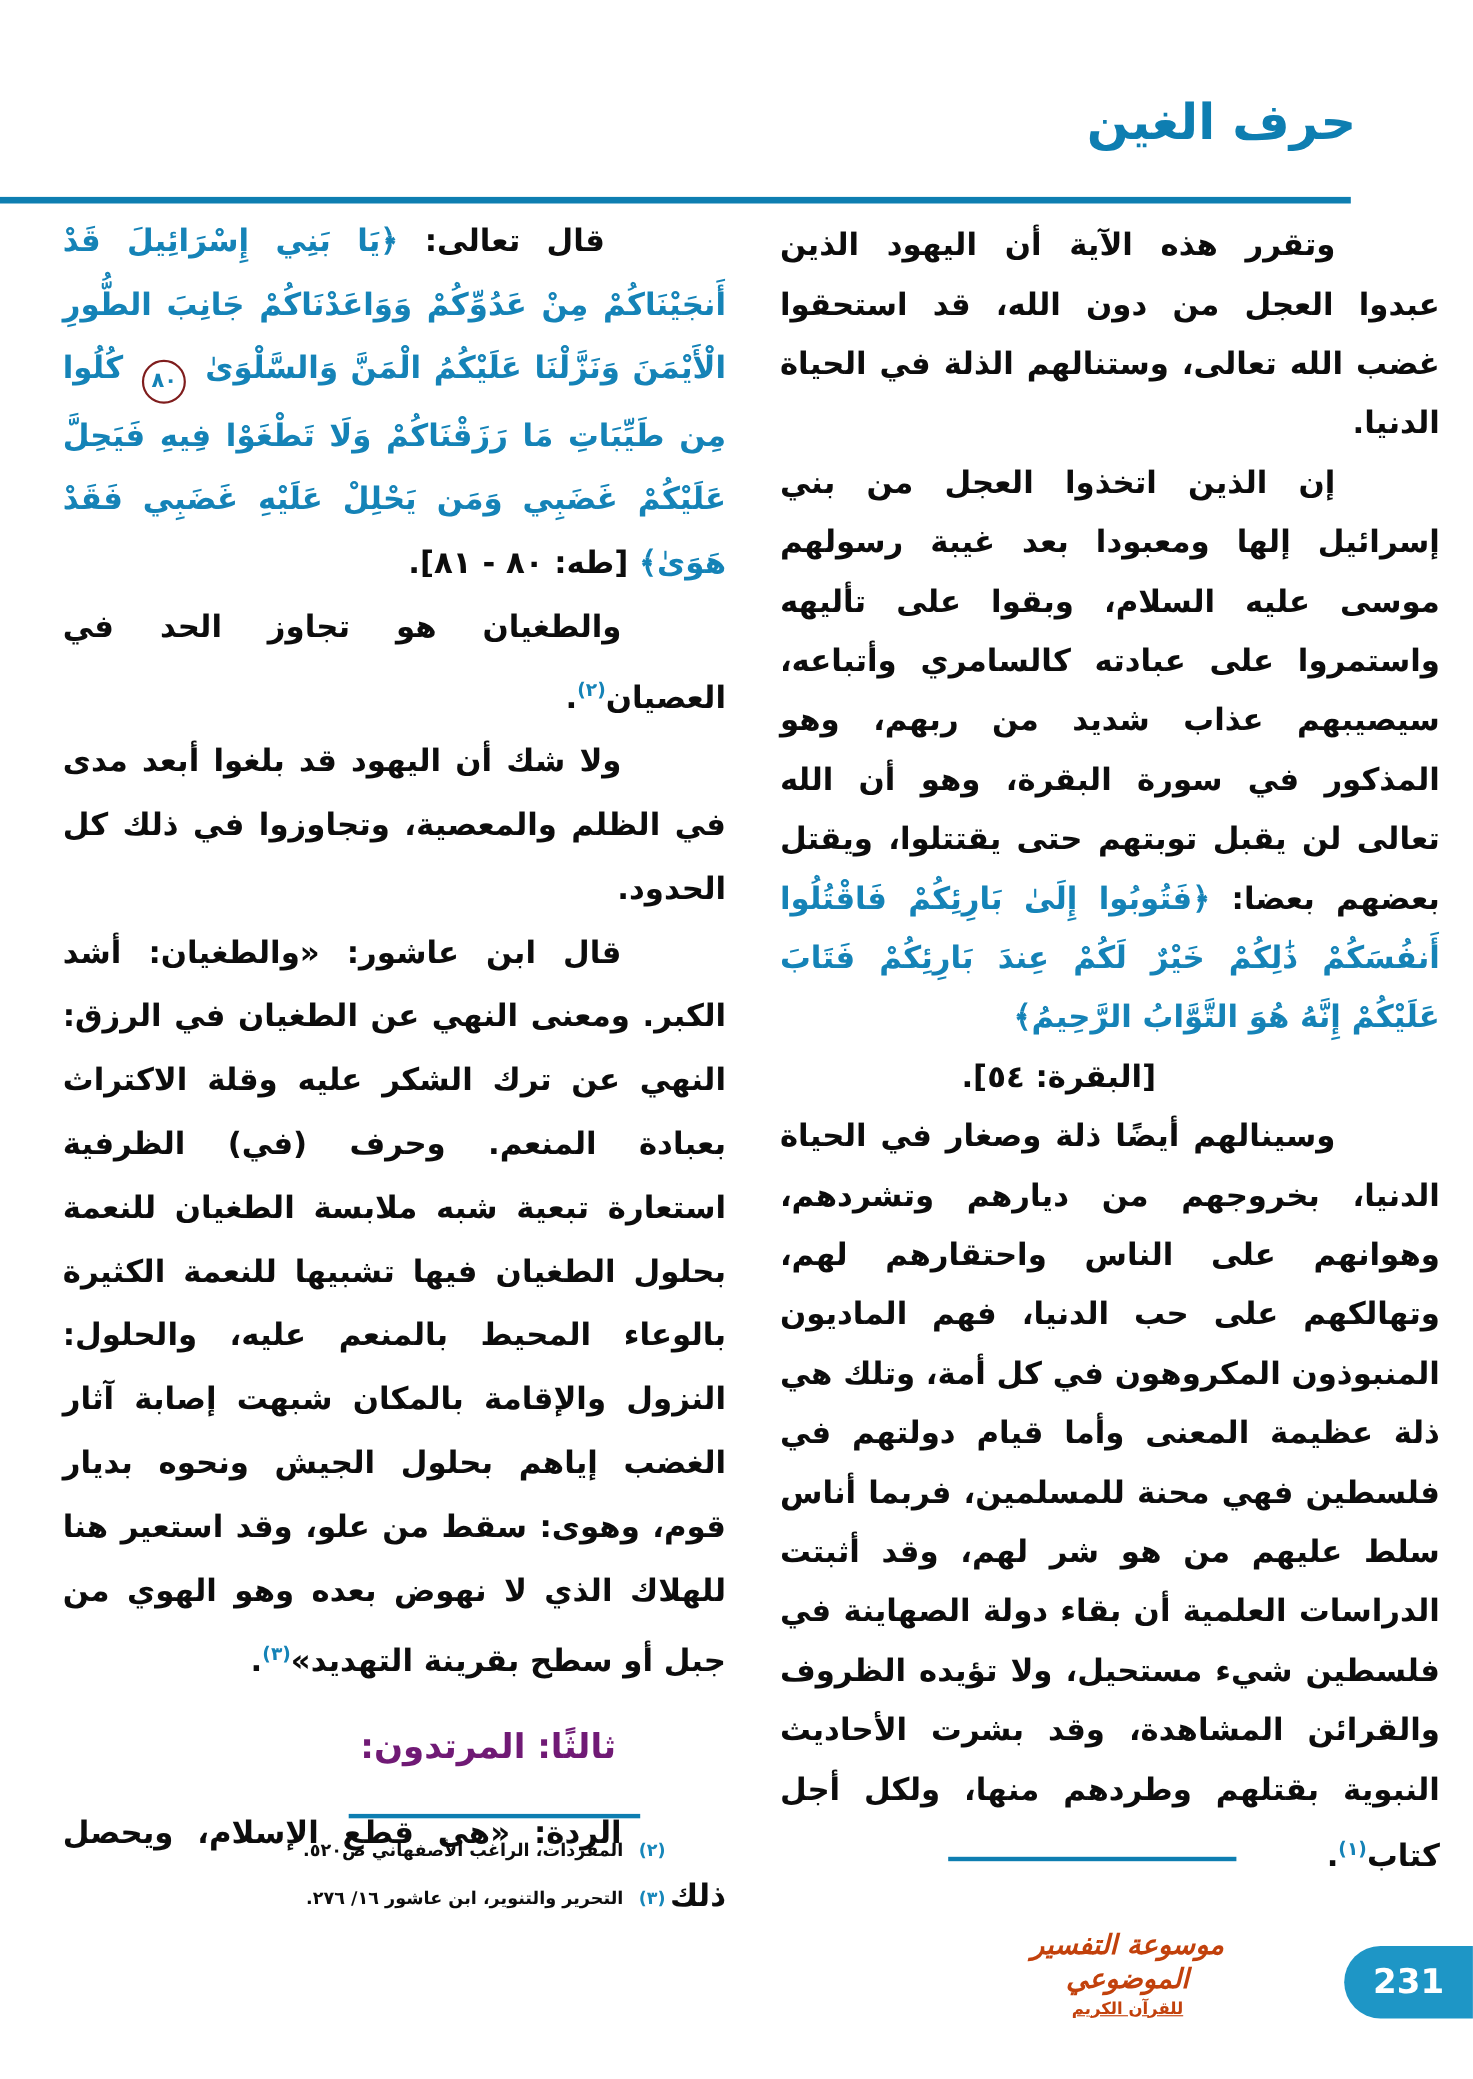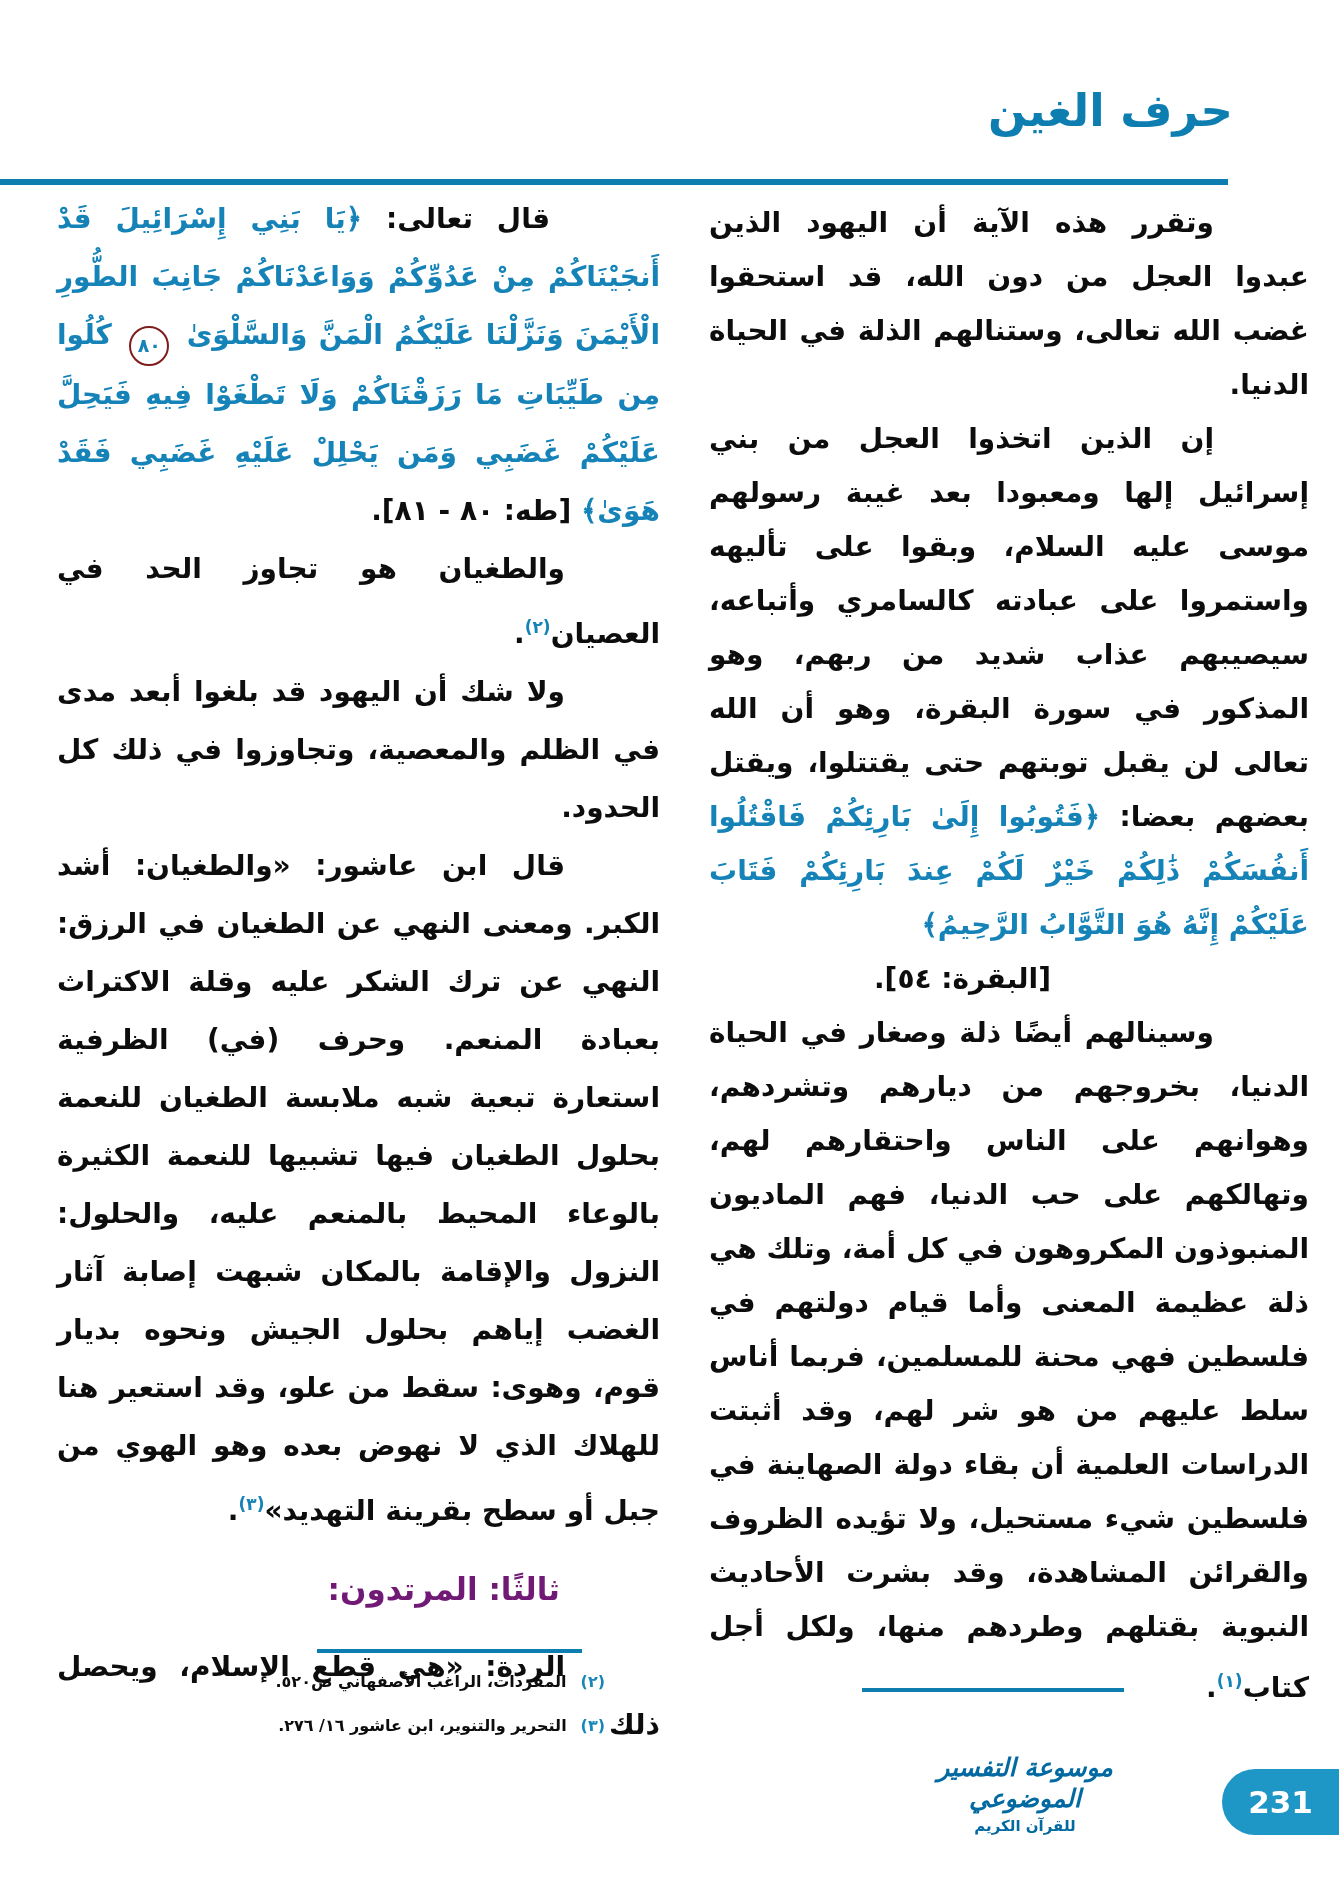--- a/index.html
+++ b/index.html
@@ -54,24 +54,24 @@
     position:absolute;direction:rtl;text-align:right;
     font-size:16px;font-weight:700;color:#0d0d0d;line-height:44px;
   }
   .footnotes-left {left:57px;width:548px;top:1660px;}
   .footnotes-right{left:700px;width:463px;top:1698px;}
   .fn-marker{color:#1787ba;margin-left:14px;}
 
   
   .logo{
     position:absolute;left:905px;top:1752px;width:240px;
-    text-align:center;color:#0369a1;line-height:1.25;
+    text-align:center;color:#c2410c;line-height:1.25;
   }
   .logo-title{font-size:25px;font-weight:bold;font-style:italic;letter-spacing:-1px;}
-  .logo-subtitle{font-size:15px;font-weight:bold;margin-top:2px;}
+  .logo-subtitle{font-size:15px;font-weight:bold;margin-top:2px;text-decoration:underline;}
   .page-badge{
     position:absolute;left:1222px;top:1769px;width:117px;height:66px;
     background:#1e96c6;border-radius:33px 0 0 33px;
     display:flex;align-items:center;justify-content:center;
     color:#ffffff;font-size:31px;font-weight:bold;
   }
 </style>
 </head>
 <body>
 

